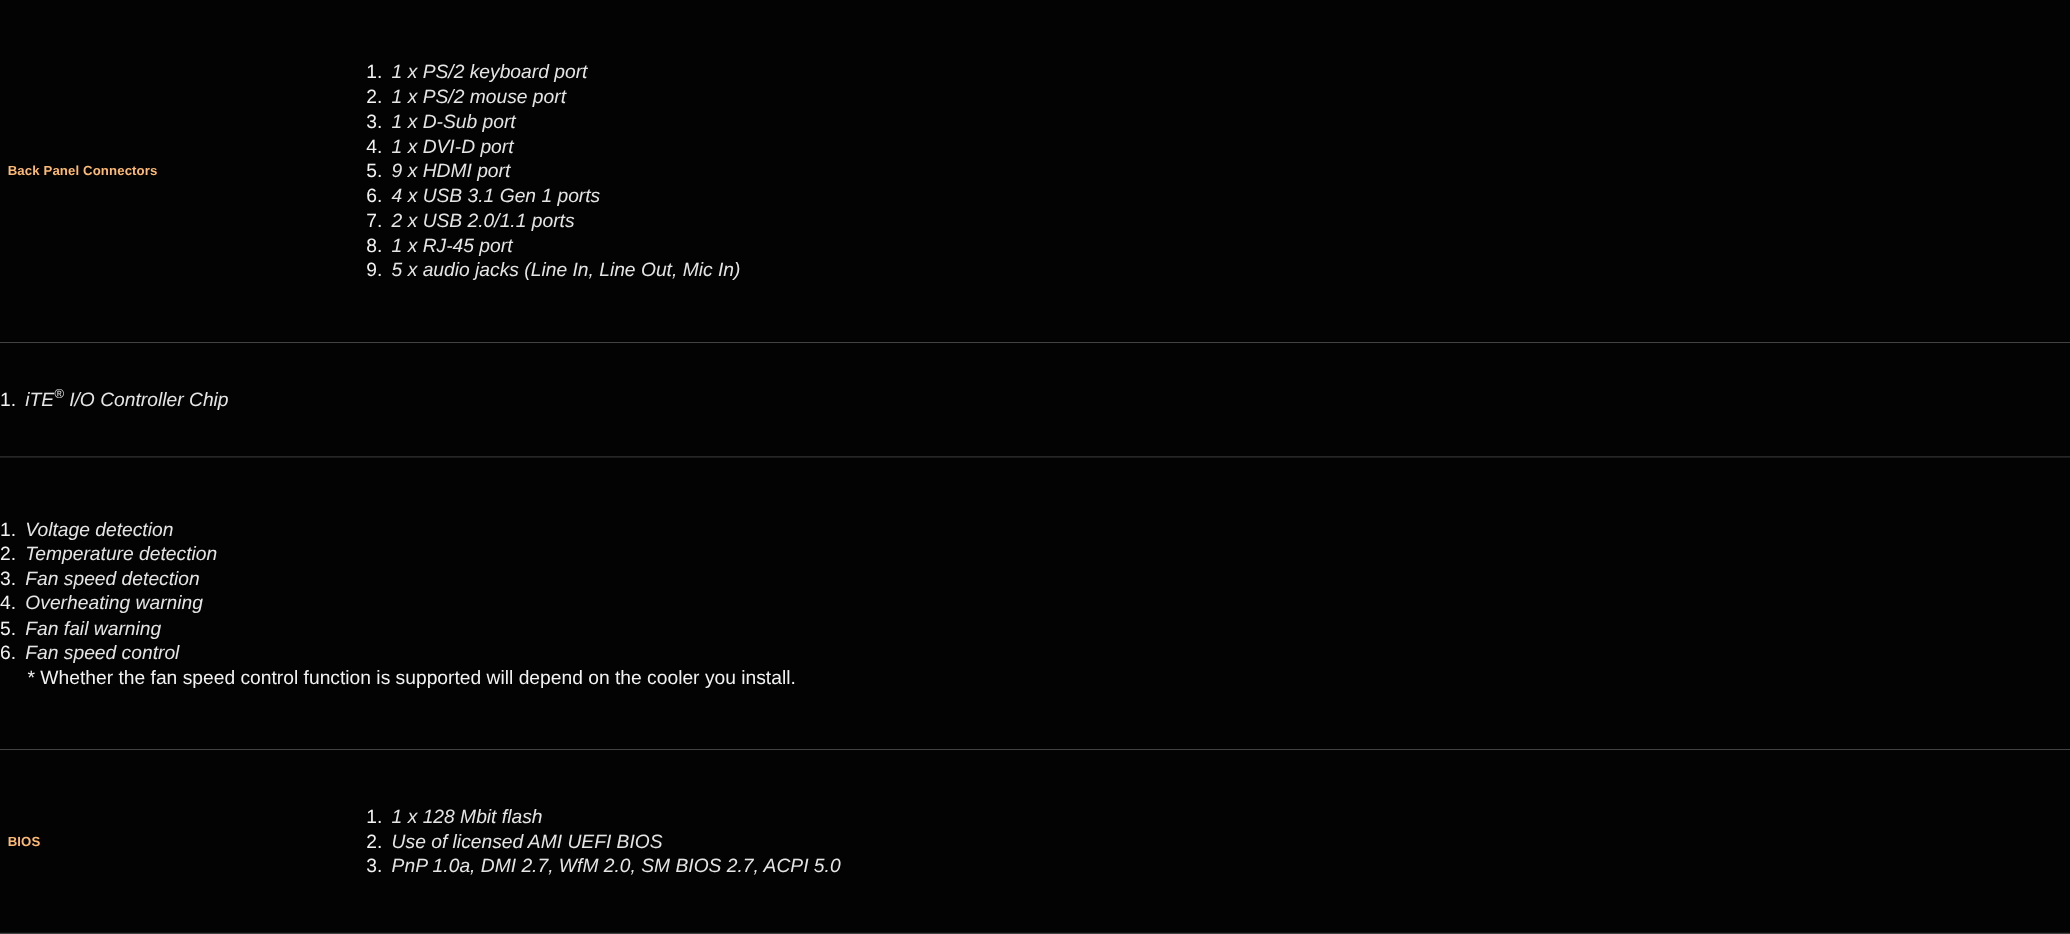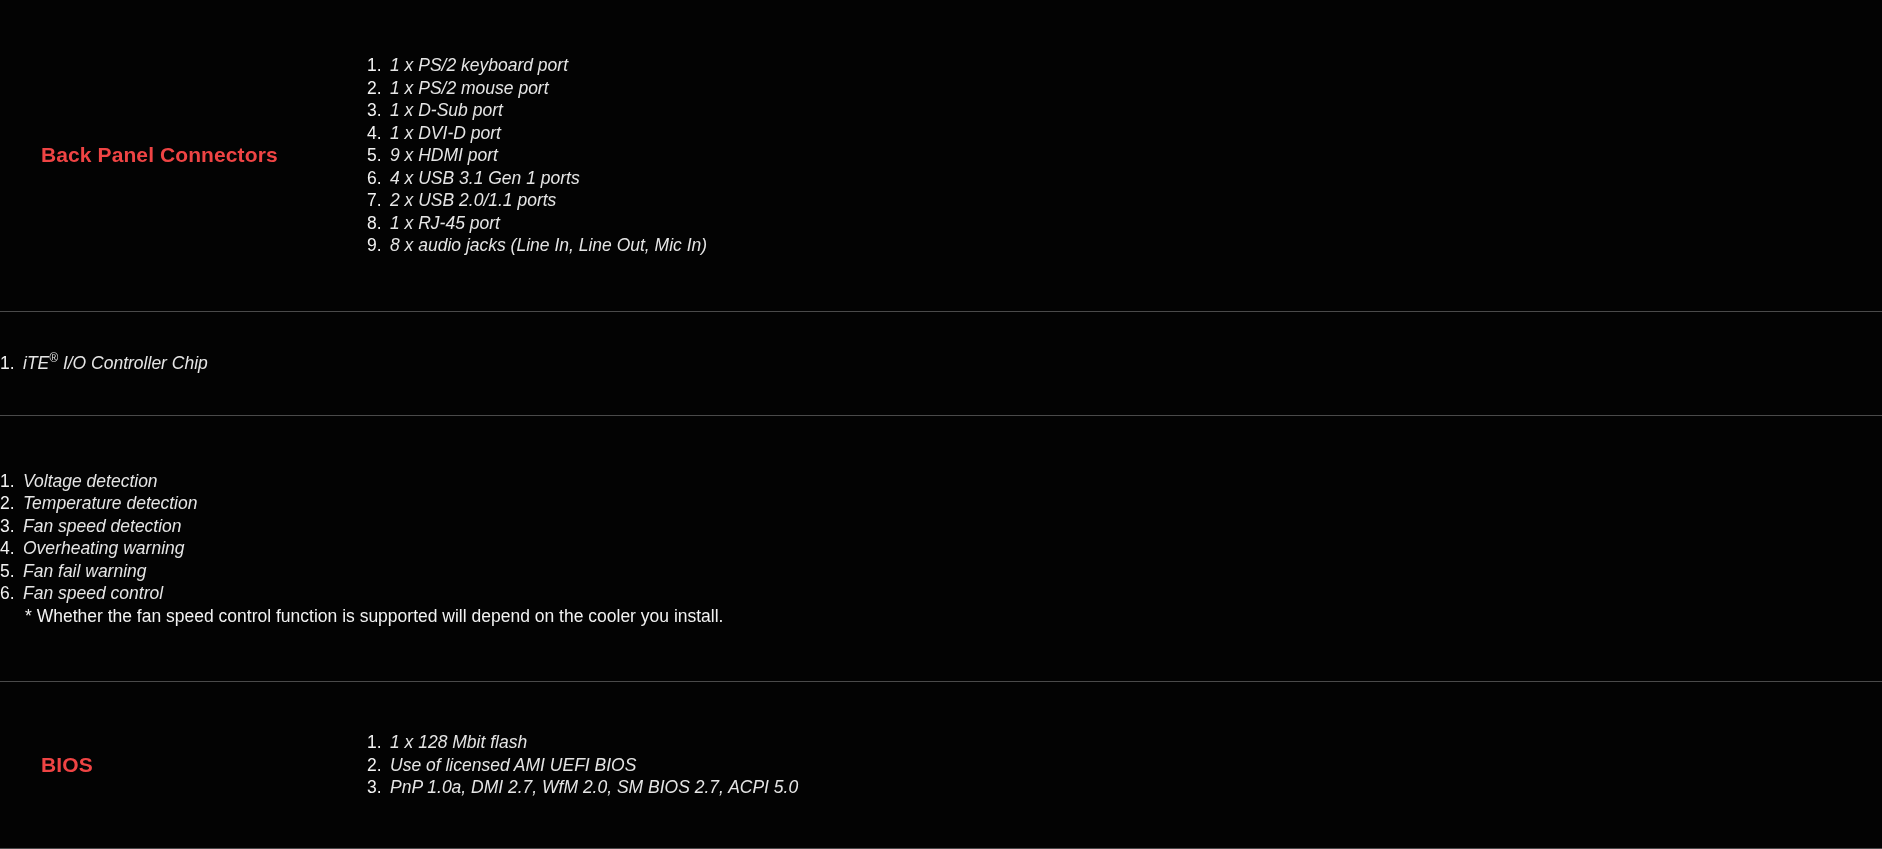--- a/index.html
+++ b/index.html
@@ -37,26 +37,25 @@
 
   .spec-row.row-back-panel   { height: 312px; }
   .spec-row.row-io           { height: 104px; }
   .spec-row.row-hw           { height: 266px; }
   .spec-row.row-bios         { height: 167px; }
 
   .spec-label {
     flex: 0 0 333px;
     padding-left: 7px;
     padding-right: 10px;
-    font-size: 21px;
+    font-size: 12px;
     font-weight: bold;
     line-height: 1.25;
-    color: #ef4444;
+    color: #fdba74;
     letter-spacing: 0.1px;
-    margin-left: 34px;
   }
 
   .spec-value {
     flex: 1 1 auto;
     padding-right: 20px;
     font-size: 17.5px;
     line-height: 22.5px;
     color: #f2f2f2;
     font-weight: normal;
   }
@@ -136,21 +135,21 @@
         <li class="spec-list-item">
           <span class="item-num">7.</span>
           <span class="item-text">2 x USB 2.0/1.1 ports</span>
         </li>
         <li class="spec-list-item">
           <span class="item-num">8.</span>
           <span class="item-text">1 x RJ-45 port</span>
         </li>
         <li class="spec-list-item">
           <span class="item-num">9.</span>
-          <span class="item-text">8 x audio jacks (Line In, Line Out, Mic In)</span>
+          <span class="item-text">5 x audio jacks (Line In, Line Out, Mic In)</span>
         </li>
       </ul>
     </div>
   </div>
 
   <div class="spec-row row-io">
     <div class="spec-value">
       <ul class="spec-list">
         <li class="spec-list-item">
           <span class="item-num">1.</span>

